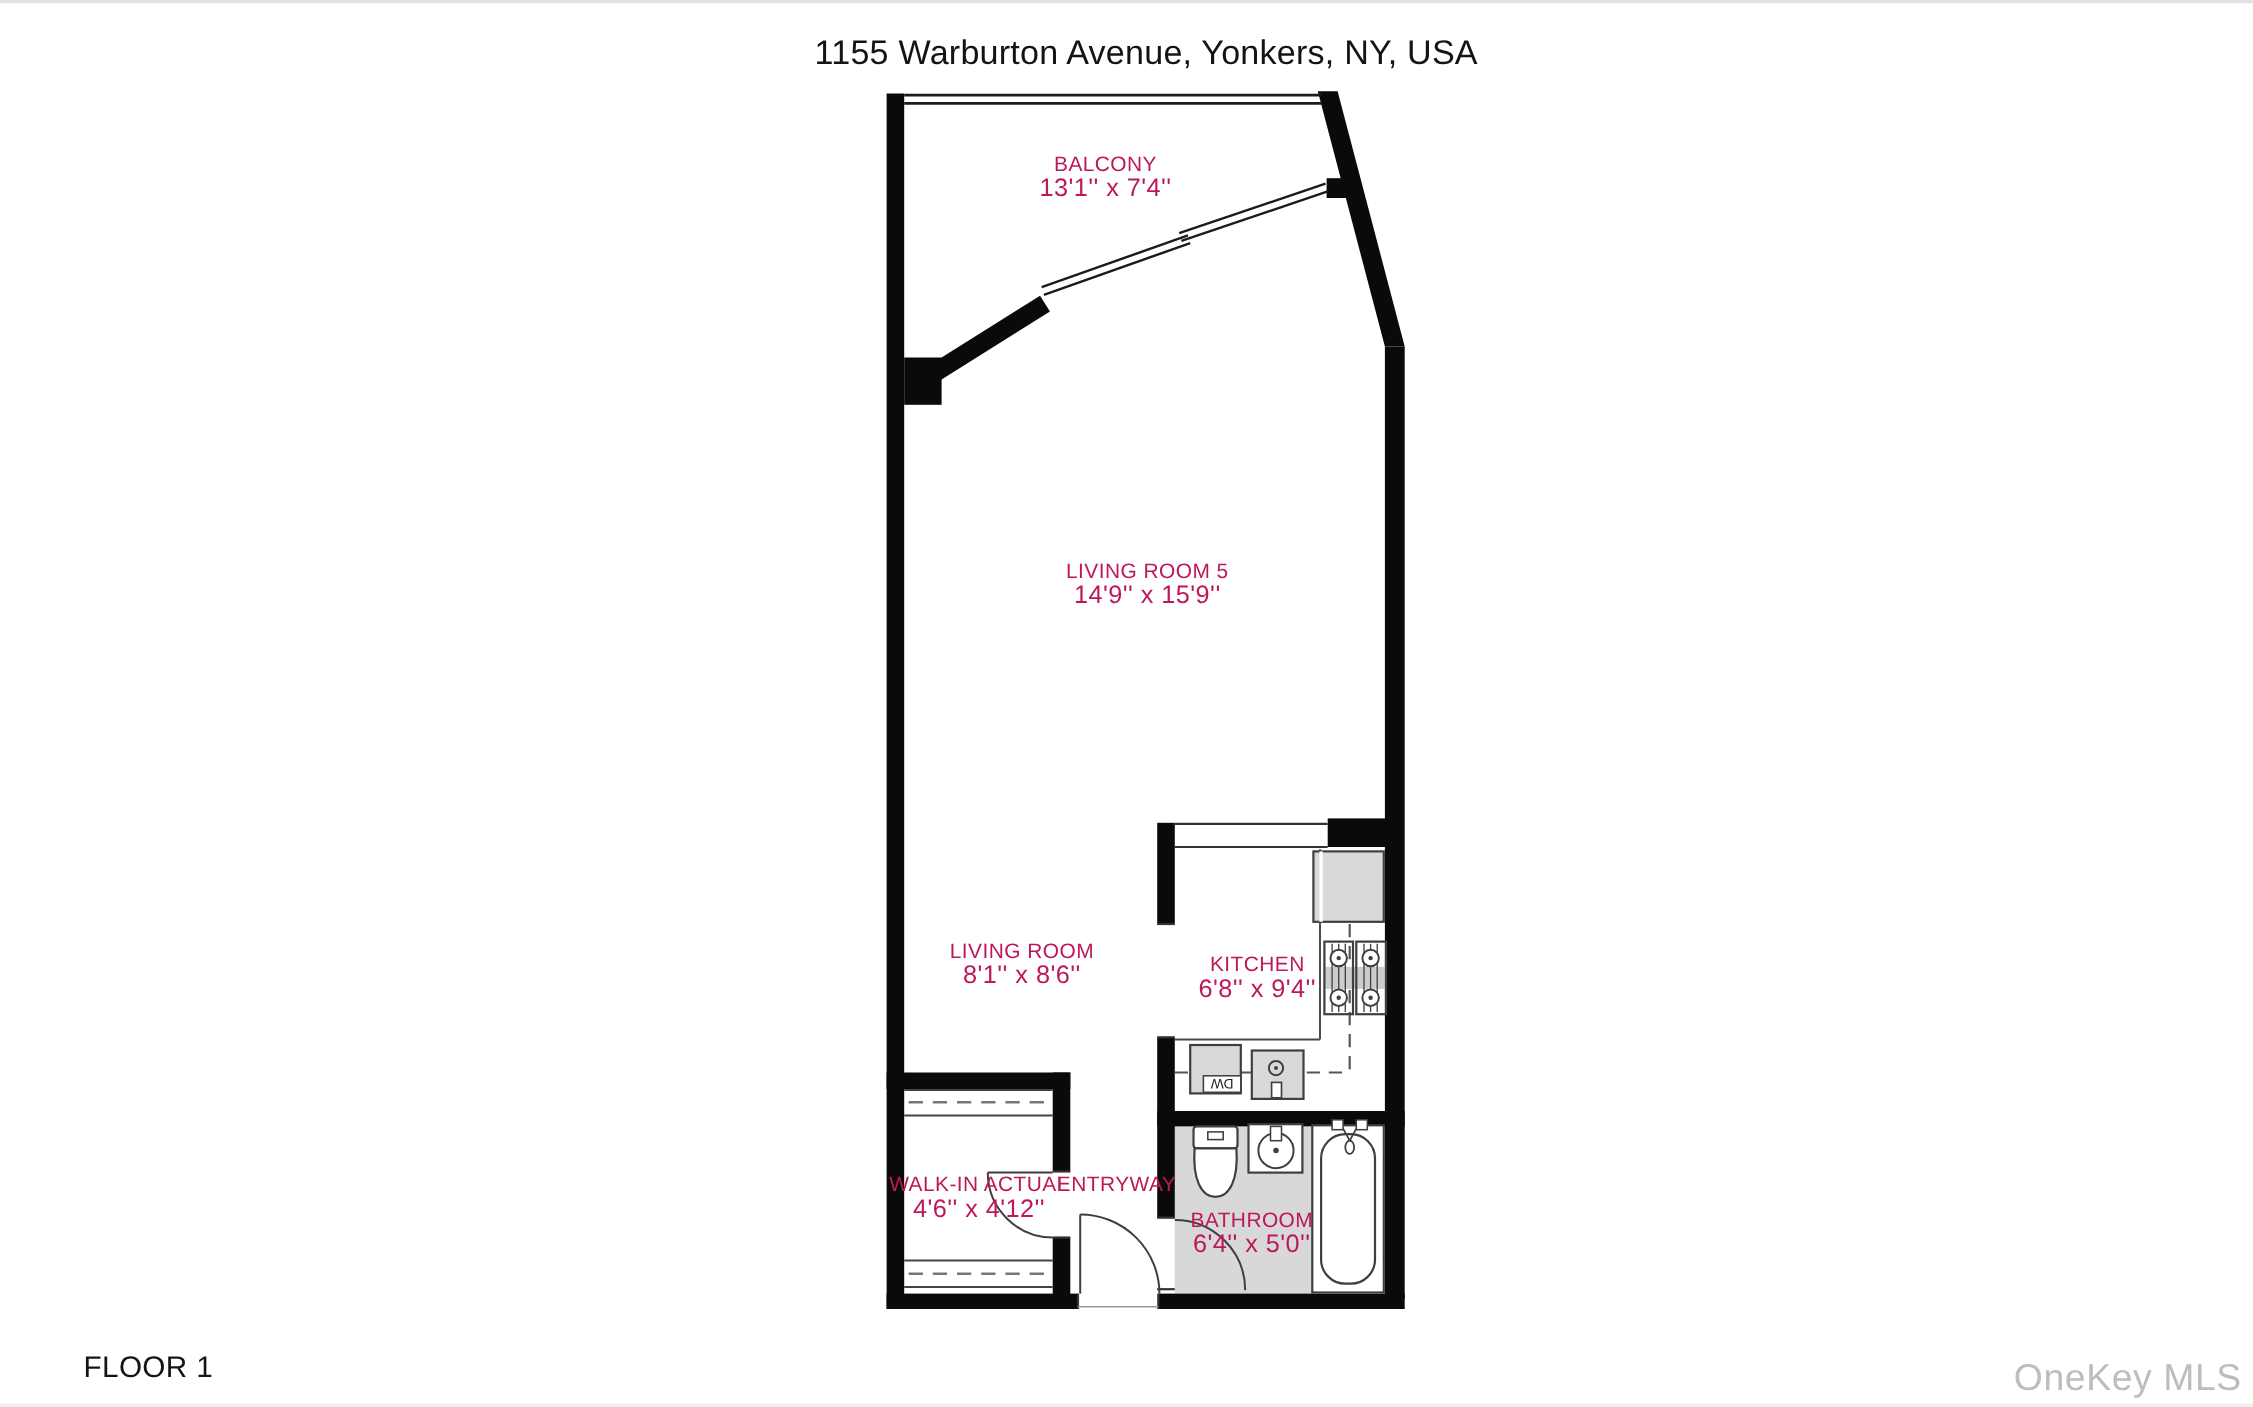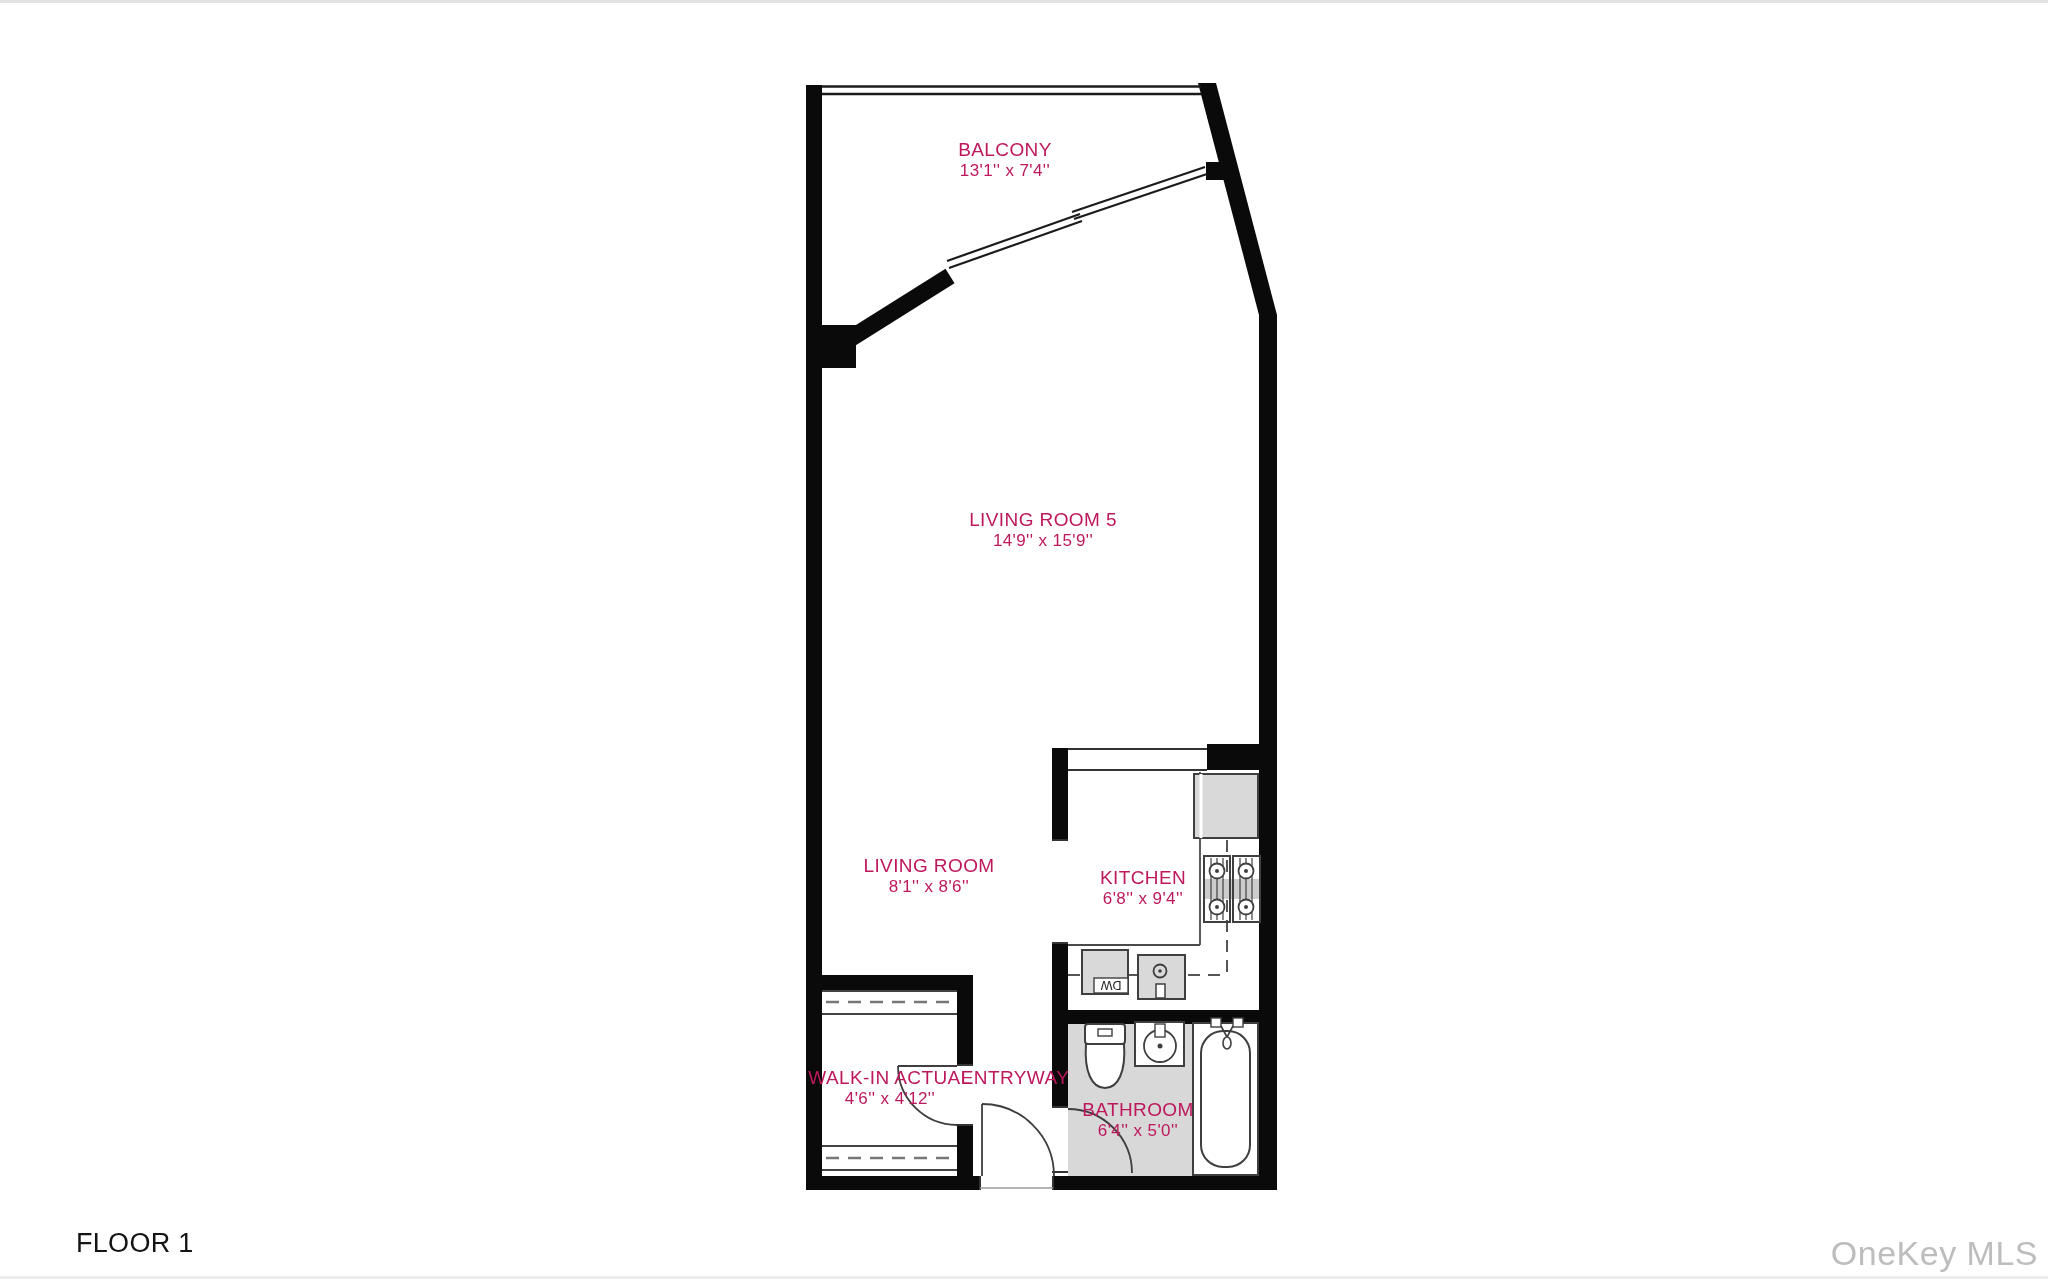--- a/index.html
+++ b/index.html
@@ -18,36 +18,37 @@
   
   #address{position:absolute;left:36px;top:30px;width:2012px;text-align:center;
            font-size:31px;color:#141414;letter-spacing:.2px;}
 
   
   #plan{position:absolute;left:0;top:0;width:2048px;height:1279px;}
 
   
   .lbl{position:absolute;transform:translate(-50%,-50%);text-align:center;white-space:nowrap;
        font-size:19px;color:#be185d;letter-spacing:.4px;line-height:21px;}
-  .lbl .dims{font-size:17px;}
+  .lbl .dims{font-size:23px;}
 
   
   #floor-label{position:absolute;left:76px;top:1228px;font-size:27px;color:#141414;letter-spacing:.3px;}
   #disclaimer{position:absolute;left:42px;right:0;top:1228px;text-align:center;
               font-weight:700;font-size:25px;color:#8d8d8d;letter-spacing:.2px;}
   #watermark{position:absolute;right:10px;top:1234px;font-size:34px;color:#bdbdbd;letter-spacing:.5px;}
 </style>
 </head>
 <body>
 
 <div id="screen">
   <div id="top-edge"></div>
   <div id="bottom-edge"></div>
 
 
+  <div id="address">1155 Warburton Avenue, Yonkers, NY, USA</div>
 
   <svg id="plan" viewBox="0 0 2048 1279">
 
     <rect x="1068" y="1024" width="127" height="152" fill="#d8d8d8"></rect>
 
     <g fill="#0a0a0a">
       <rect x="806" y="85" width="16" height="1105"></rect>
       <rect x="822" y="325" width="34" height="43"></rect>
       <polygon points="1198,83 1216,83 1277,315 1259,315"></polygon>
       <rect x="1259" y="315" width="18" height="866"></rect>

